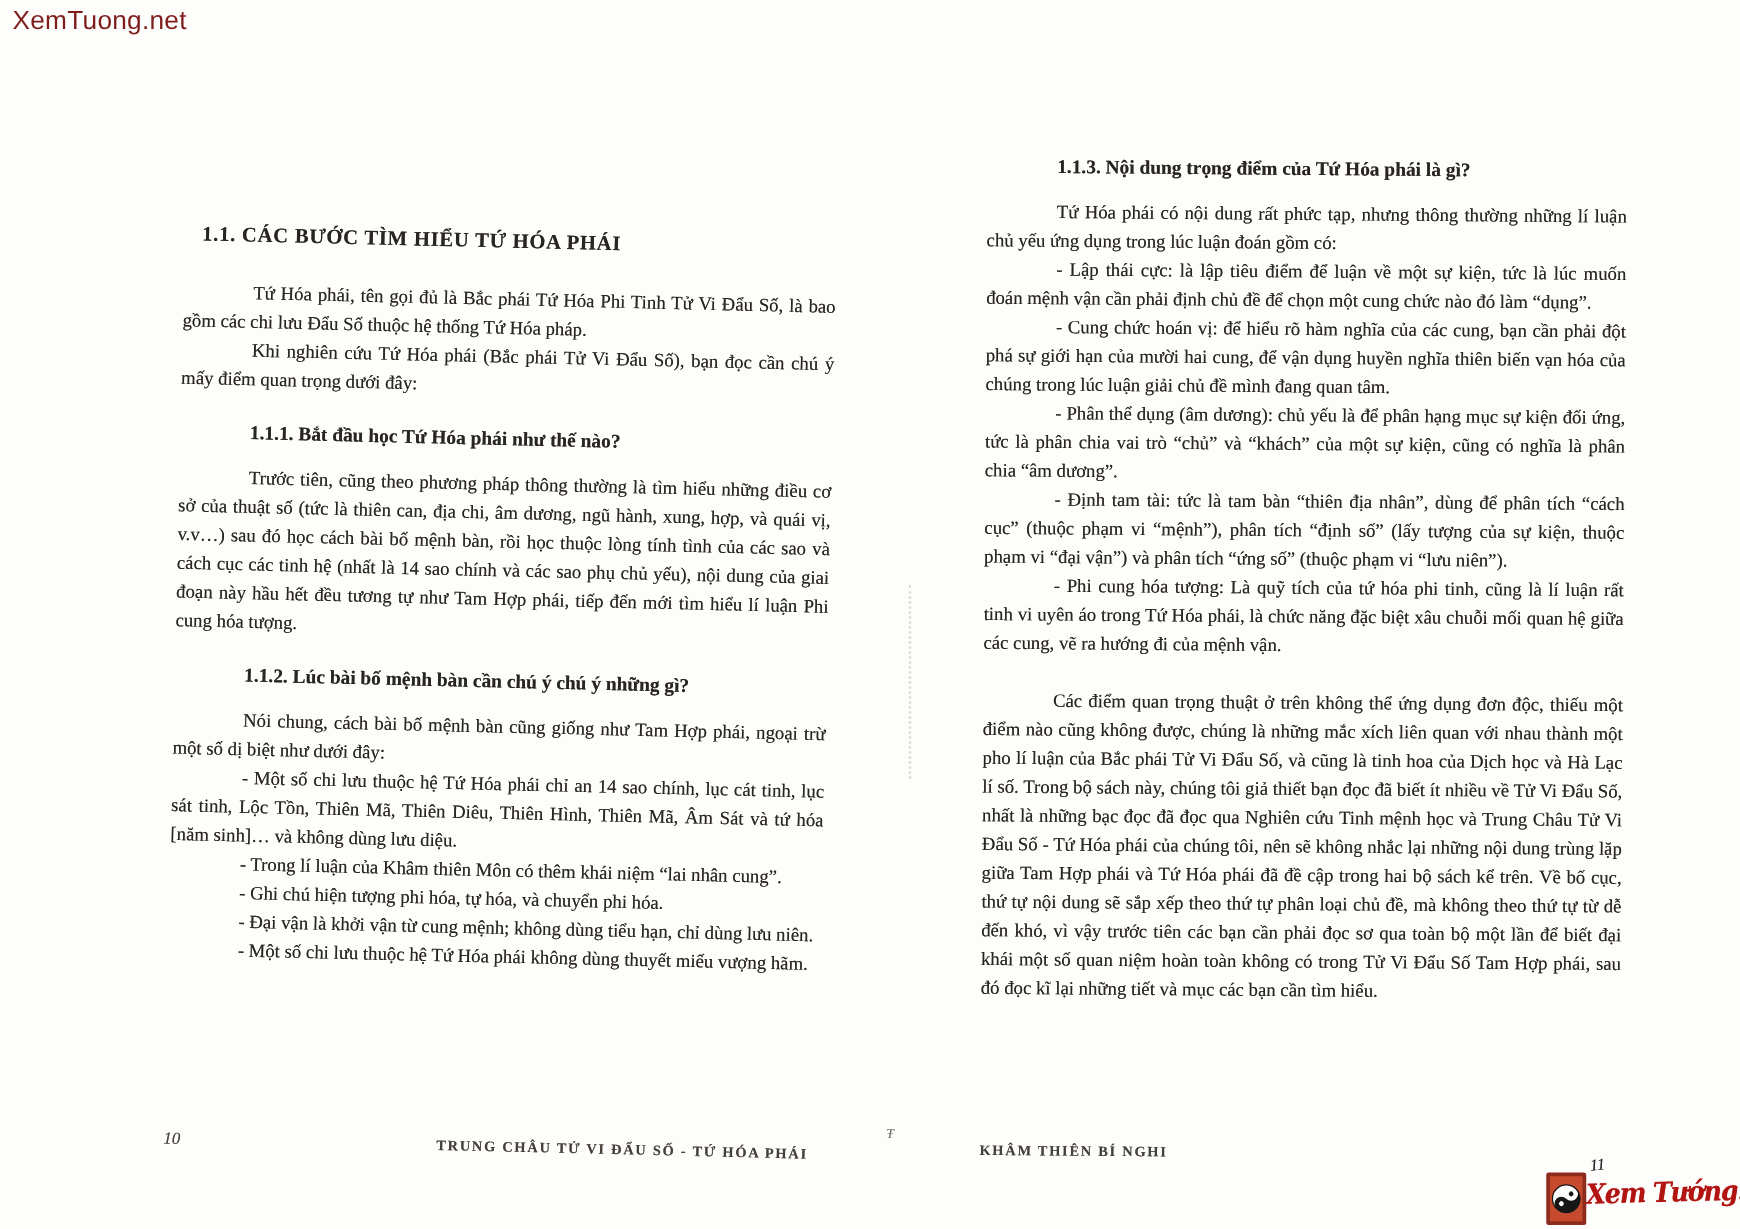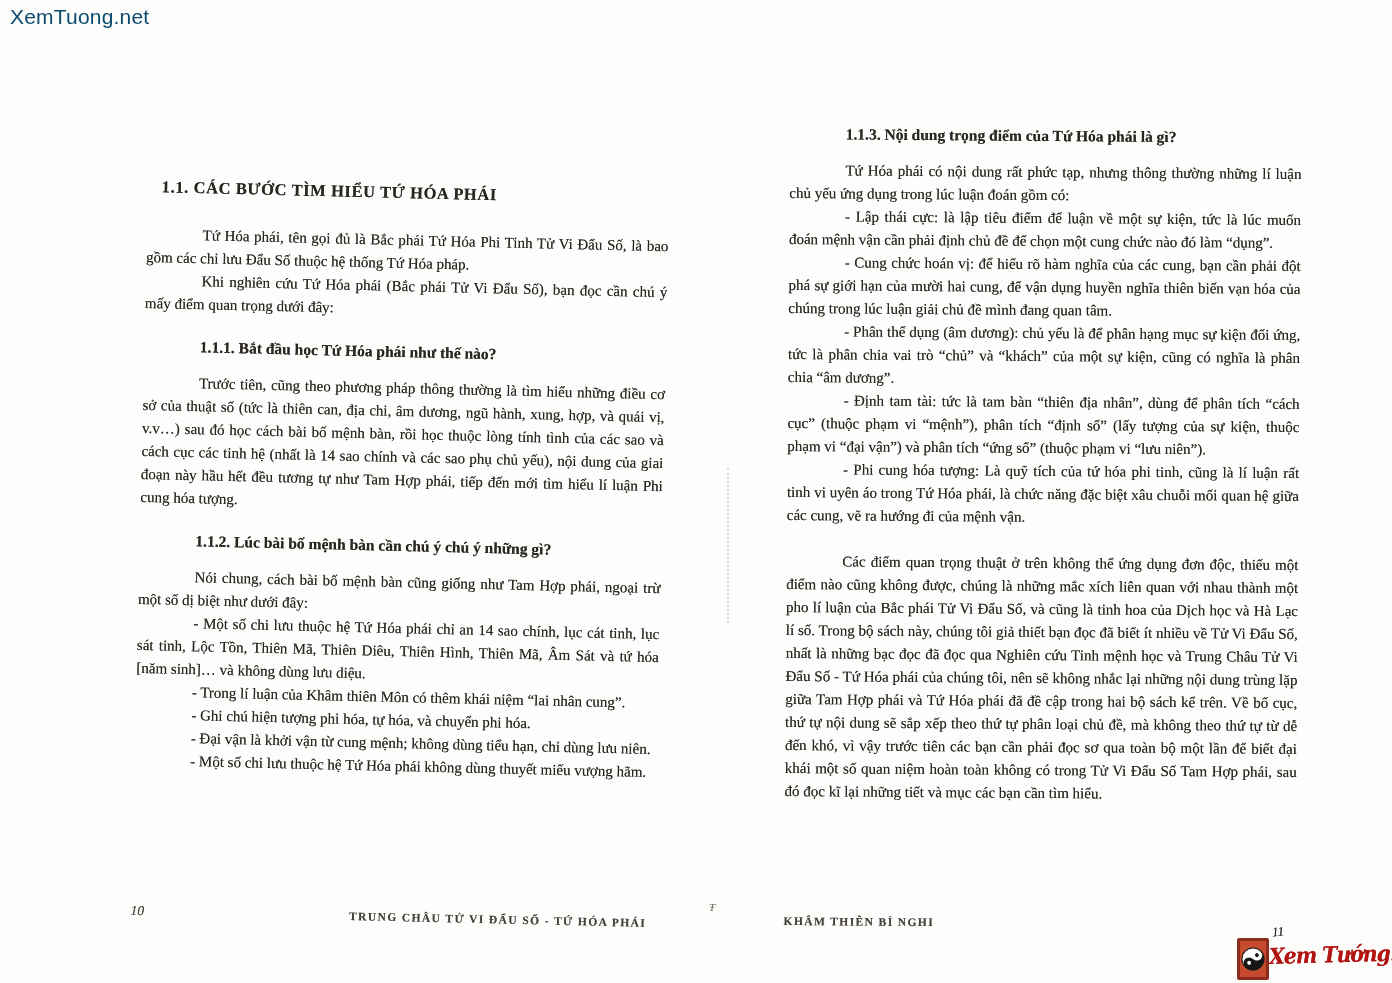--- a/index.html
+++ b/index.html
@@ -6,21 +6,21 @@
   body{
     width:1392px;height:983px;position:relative;overflow:hidden;
     background:#fdfdfc;
     font-family:"Liberation Serif",serif;
     color:#292521;
   }
   
   .wm-top{
     position:absolute;left:10px;top:5px;
     font-family:"Liberation Sans",sans-serif;
-    font-size:21px;color:#0c4a6e;letter-spacing:.2px;
+    font-size:21px;color:#7f1d1d;letter-spacing:.2px;
   }
   
   .page{position:absolute;transform-origin:0 0;}
   .page-left{left:148px;top:175px;width:522px;height:790px;transform:rotate(1.35deg);}
   .page-right{left:790px;top:103px;width:512px;height:880px;transform:rotate(0.45deg);}
   .block{
     margin:0;font-size:15px;line-height:23px;text-align:justify;
     text-indent:56px;
     text-shadow:0 0 .5px rgba(41,37,33,.65);
   }

